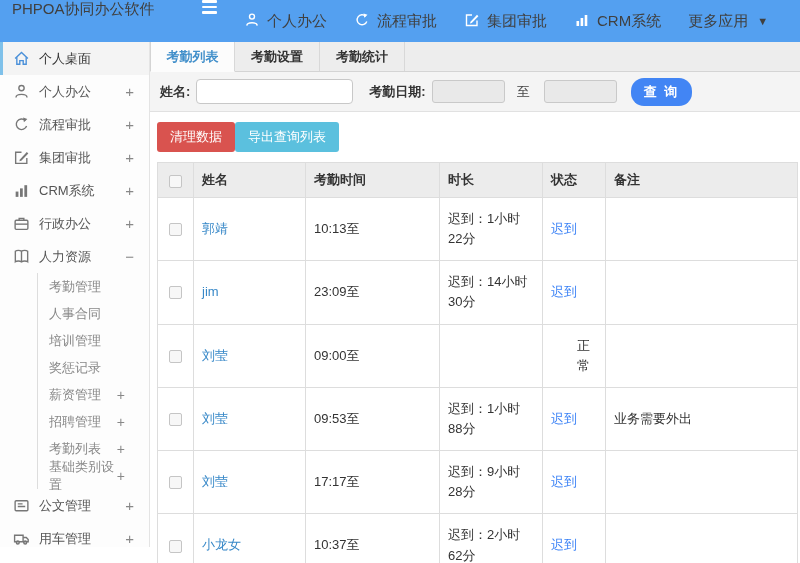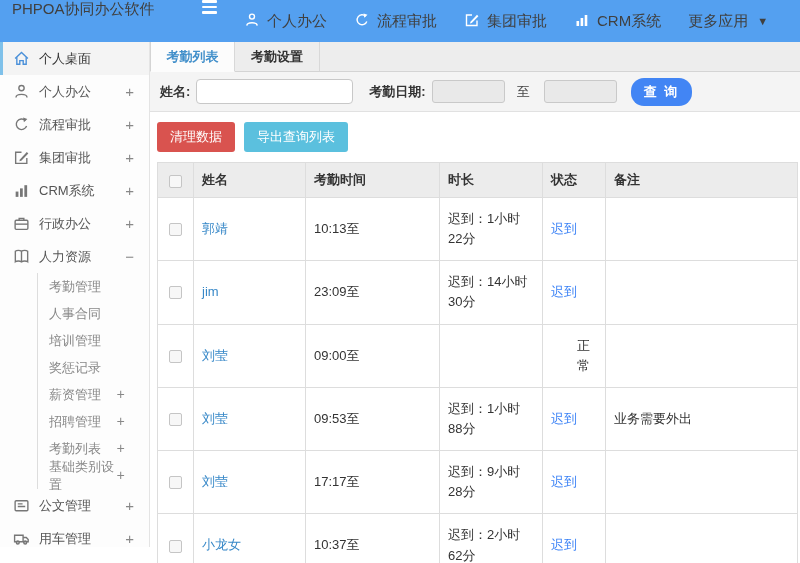--- a/index.html
+++ b/index.html
@@ -20,21 +20,21 @@
   
   .sidebar { position:absolute; top:42px; left:0; bottom:16px; width:150px; background:#fdfdfd;
     border-right:1px solid #e4e4e4; }
   .side-item { height:33px; display:flex; align-items:center; padding:0 15px 0 13px;
     font-size:13px; color:#555; cursor:pointer; }
   .side-item svg { width:17px; height:17px; margin-right:9px; stroke:#777; fill:none; stroke-width:1.3; flex:none; }
   .side-item svg .fill { fill:#777; stroke:none; }
   .side-item.active { background:#f4f4f4; border-left:3px solid #7fc1ea; padding-left:10px; color:#333; }
   .side-item.active svg { stroke:#4a90d9; }
   .expander { margin-left:auto; color:#888; font-size:15px; font-weight:400; }
-  .subtree { border-left:1px solid #ddd; margin-left:37px;font-family:Liberation Mono, monospace; }
+  .subtree { border-left:1px solid #ddd; margin-left:37px; }
   .side-sub { height:27px; display:flex; align-items:center; padding:0 24px 0 11px;
     font-size:13px; color:#888; cursor:pointer; }
   .side-sub .expander { font-size:14px; }
 
   
   .main { margin-left:150px; height:521px; display:flex; flex-direction:column; }
   .tabs { height:30px; background:#ededed; border-bottom:1px solid #d4d4d4; display:flex; flex:none; }
   .tab { width:85px; text-align:center; line-height:29px; font-size:13px; font-weight:bold;
     color:#333; border-right:1px solid #d8d8d8; cursor:pointer; }
   .tab.active { background:#fcfcfc; color:#418fca; border-left:1px solid #d4d4d4;
@@ -46,21 +46,21 @@
   .inp-name { width:157px; height:25px; margin-left:6px; border:1px solid #c8c8c8; border-radius:4px;
     background:#fff; padding:0 6px; font-size:13px; }
   .lbl-date { margin-left:16px; }
   .inp-date { width:73px; height:23px; margin-left:6px; border:1px solid #c9c9c9; border-radius:3px;
     background:#e9e9e9; padding:0 5px; font-size:12px; }
   .to-label { margin:0 8px 0 12px; color:#444; }
   .btn-search { margin-left:14px; height:28px; padding:0 13px; background:#4285f4; color:#fff;
     border:none; border-radius:13px; font-size:13px; font-weight:bold; letter-spacing:2px; cursor:pointer; }
 
   .content { flex:1; background:#fff; padding:10px 2px 0 7px; overflow:hidden; }
-  .btn-row { display:flex; gap:9px; }
+  .btn-row { display:flex; }
   .btn { height:30px; padding:0 13px; border:none; border-radius:3px; color:#fff; font-size:13px; cursor:pointer; }
   .btn-danger { background:#d9534f; }
   .btn-info { background:#5bc0de; }
 
   table { width:100%; margin-top:10px; border-collapse:collapse; font-size:13px; color:#333;
     border:1px solid #ddd; }
   th, td { border:1px solid #ddd; text-align:left; vertical-align:middle; }
   th { background:#ececec; font-weight:bold; padding:8px 8px; }
   td { padding:11px 8px; line-height:1.55; background:#fff; }
   .col-cb { width:36px; text-align:center; }
@@ -227,20 +227,21 @@
     <span>用车管理</span>
     <span class="expander">+</span>
   </div>
 </div>
 
 <div class="main">
 
   <div class="tabs">
     <div class="tab active">考勤列表</div>
     <div class="tab">考勤设置</div>
+    <div class="tab">考勤统计</div>
   </div>
 
   <div class="filterbar">
     <label>姓名:</label>
     <input class="inp-name" type="text" value="" style="">
     <label class="lbl-date">考勤日期:</label>
     <input class="inp-date" type="text" value="" style="">
     <span class="to-label">至</span>
     <input class="inp-date" type="text" value="" style="">
     <button class="btn-search">查 询</button>

